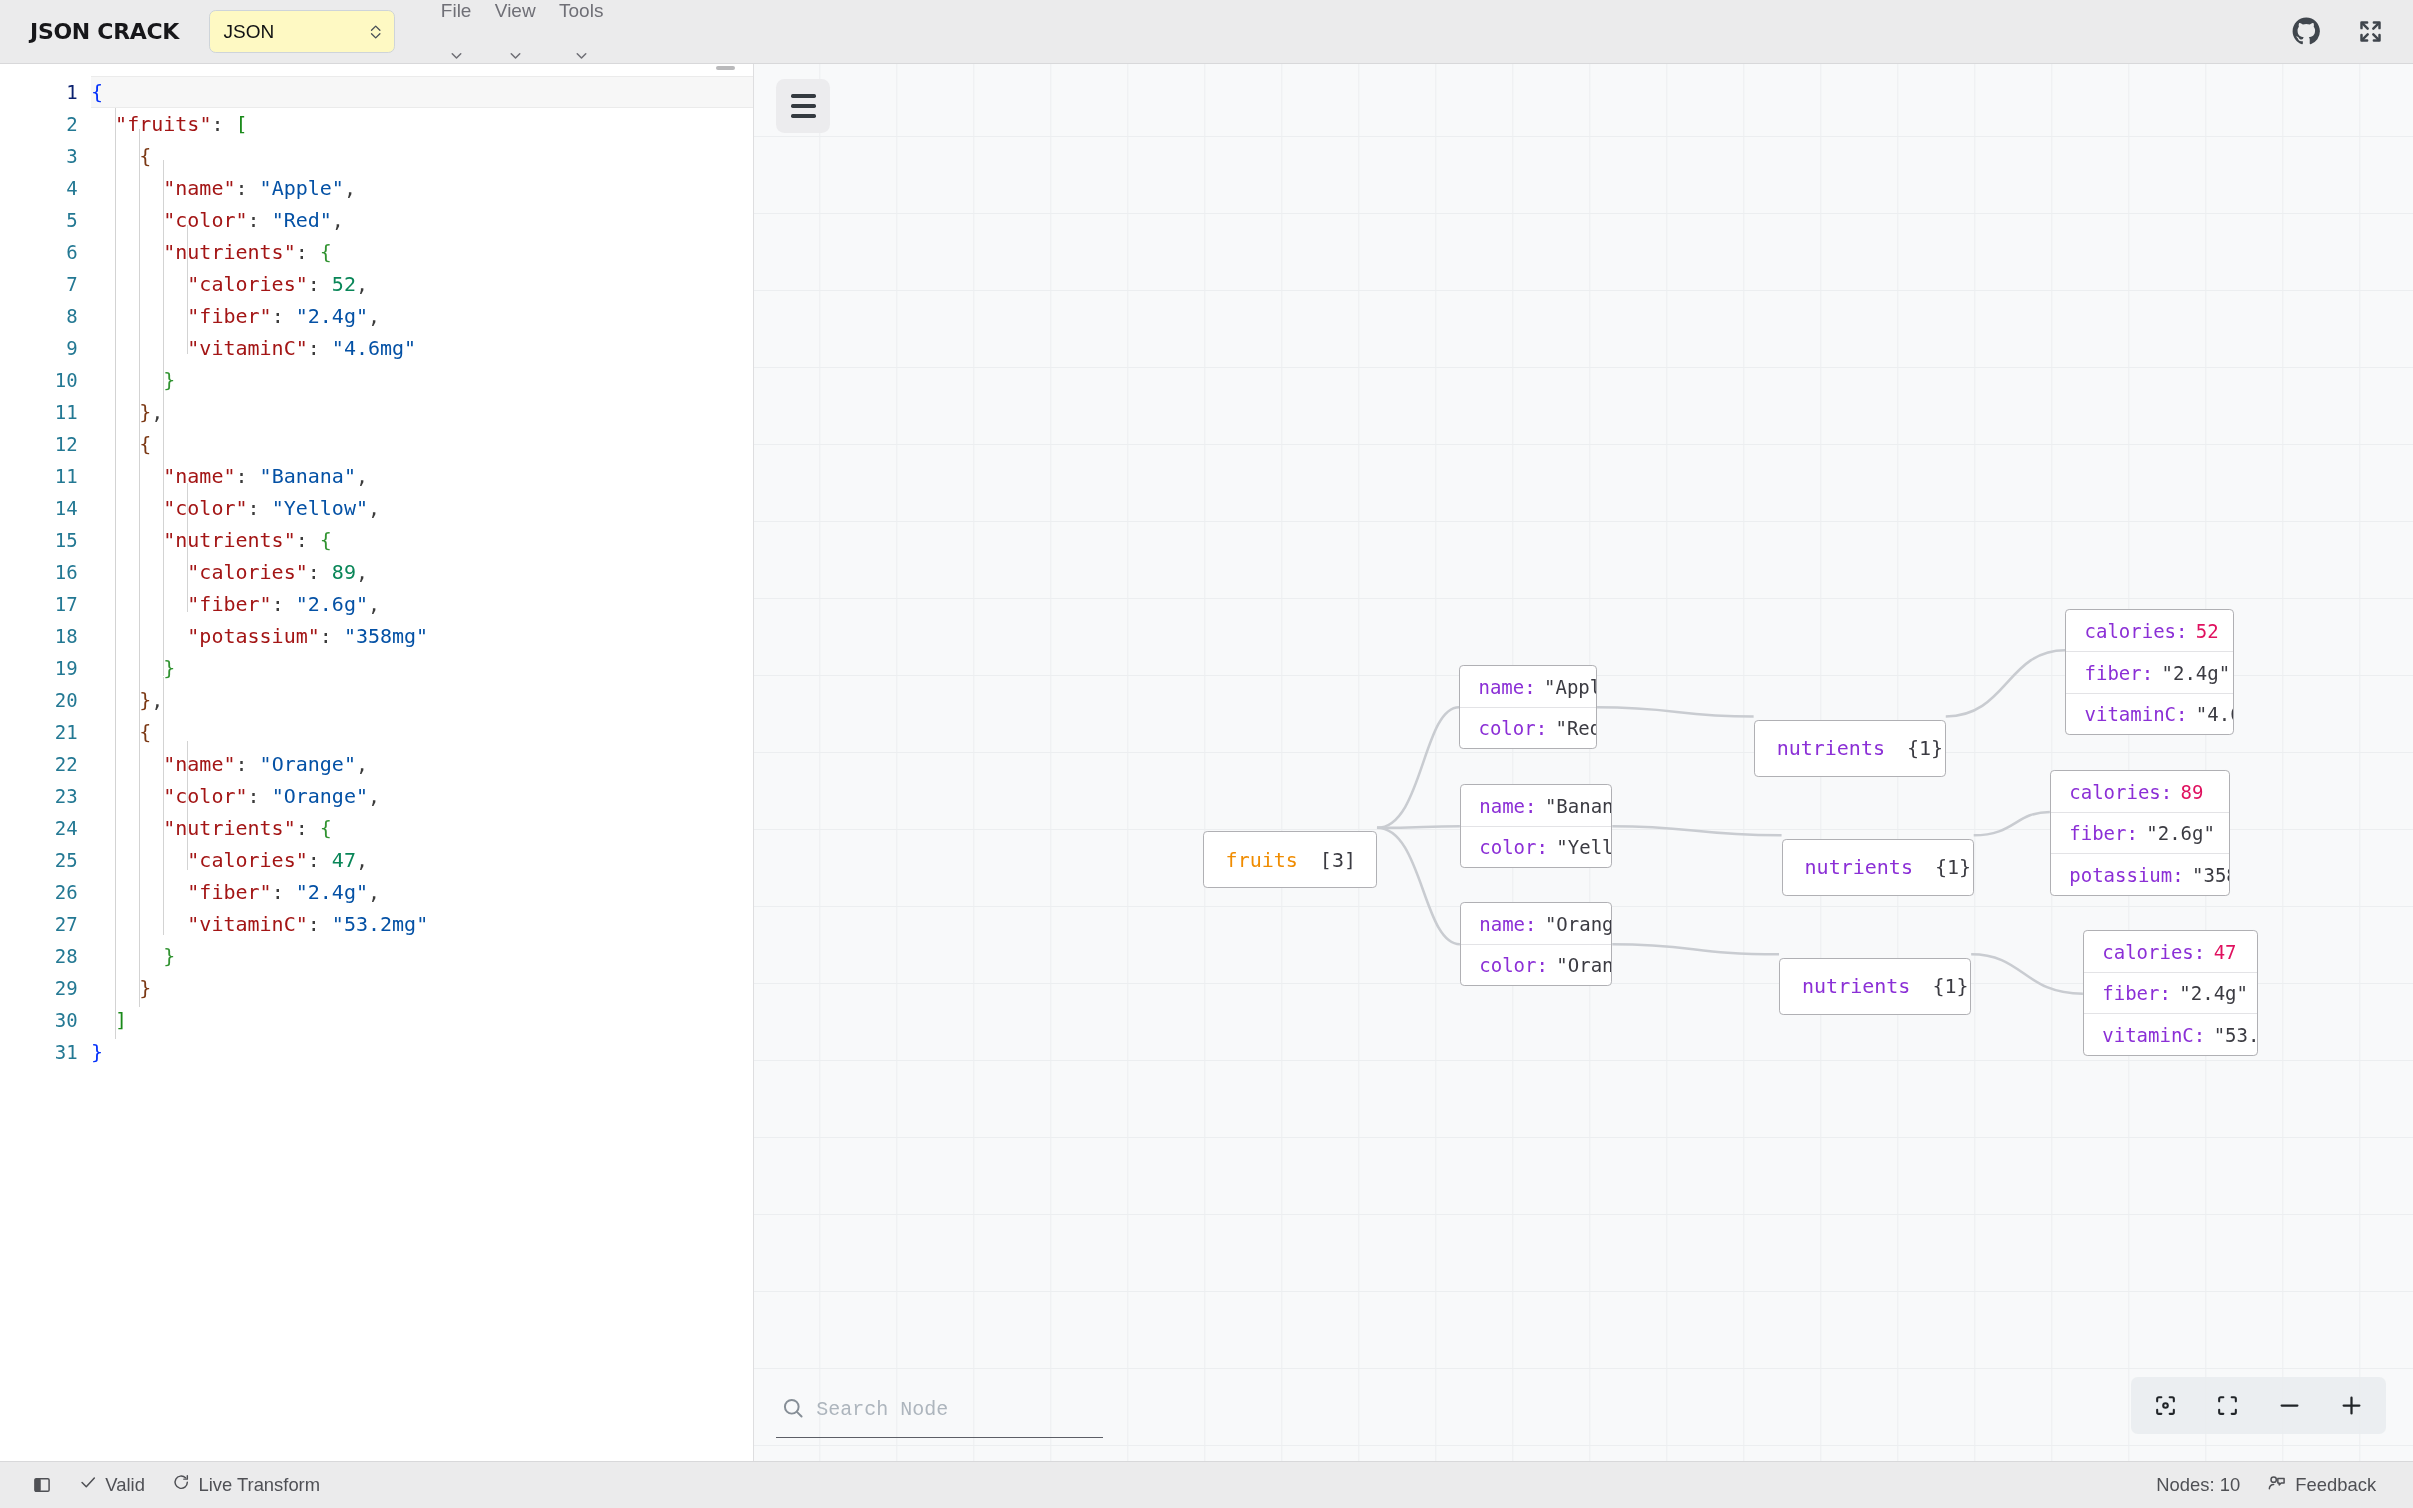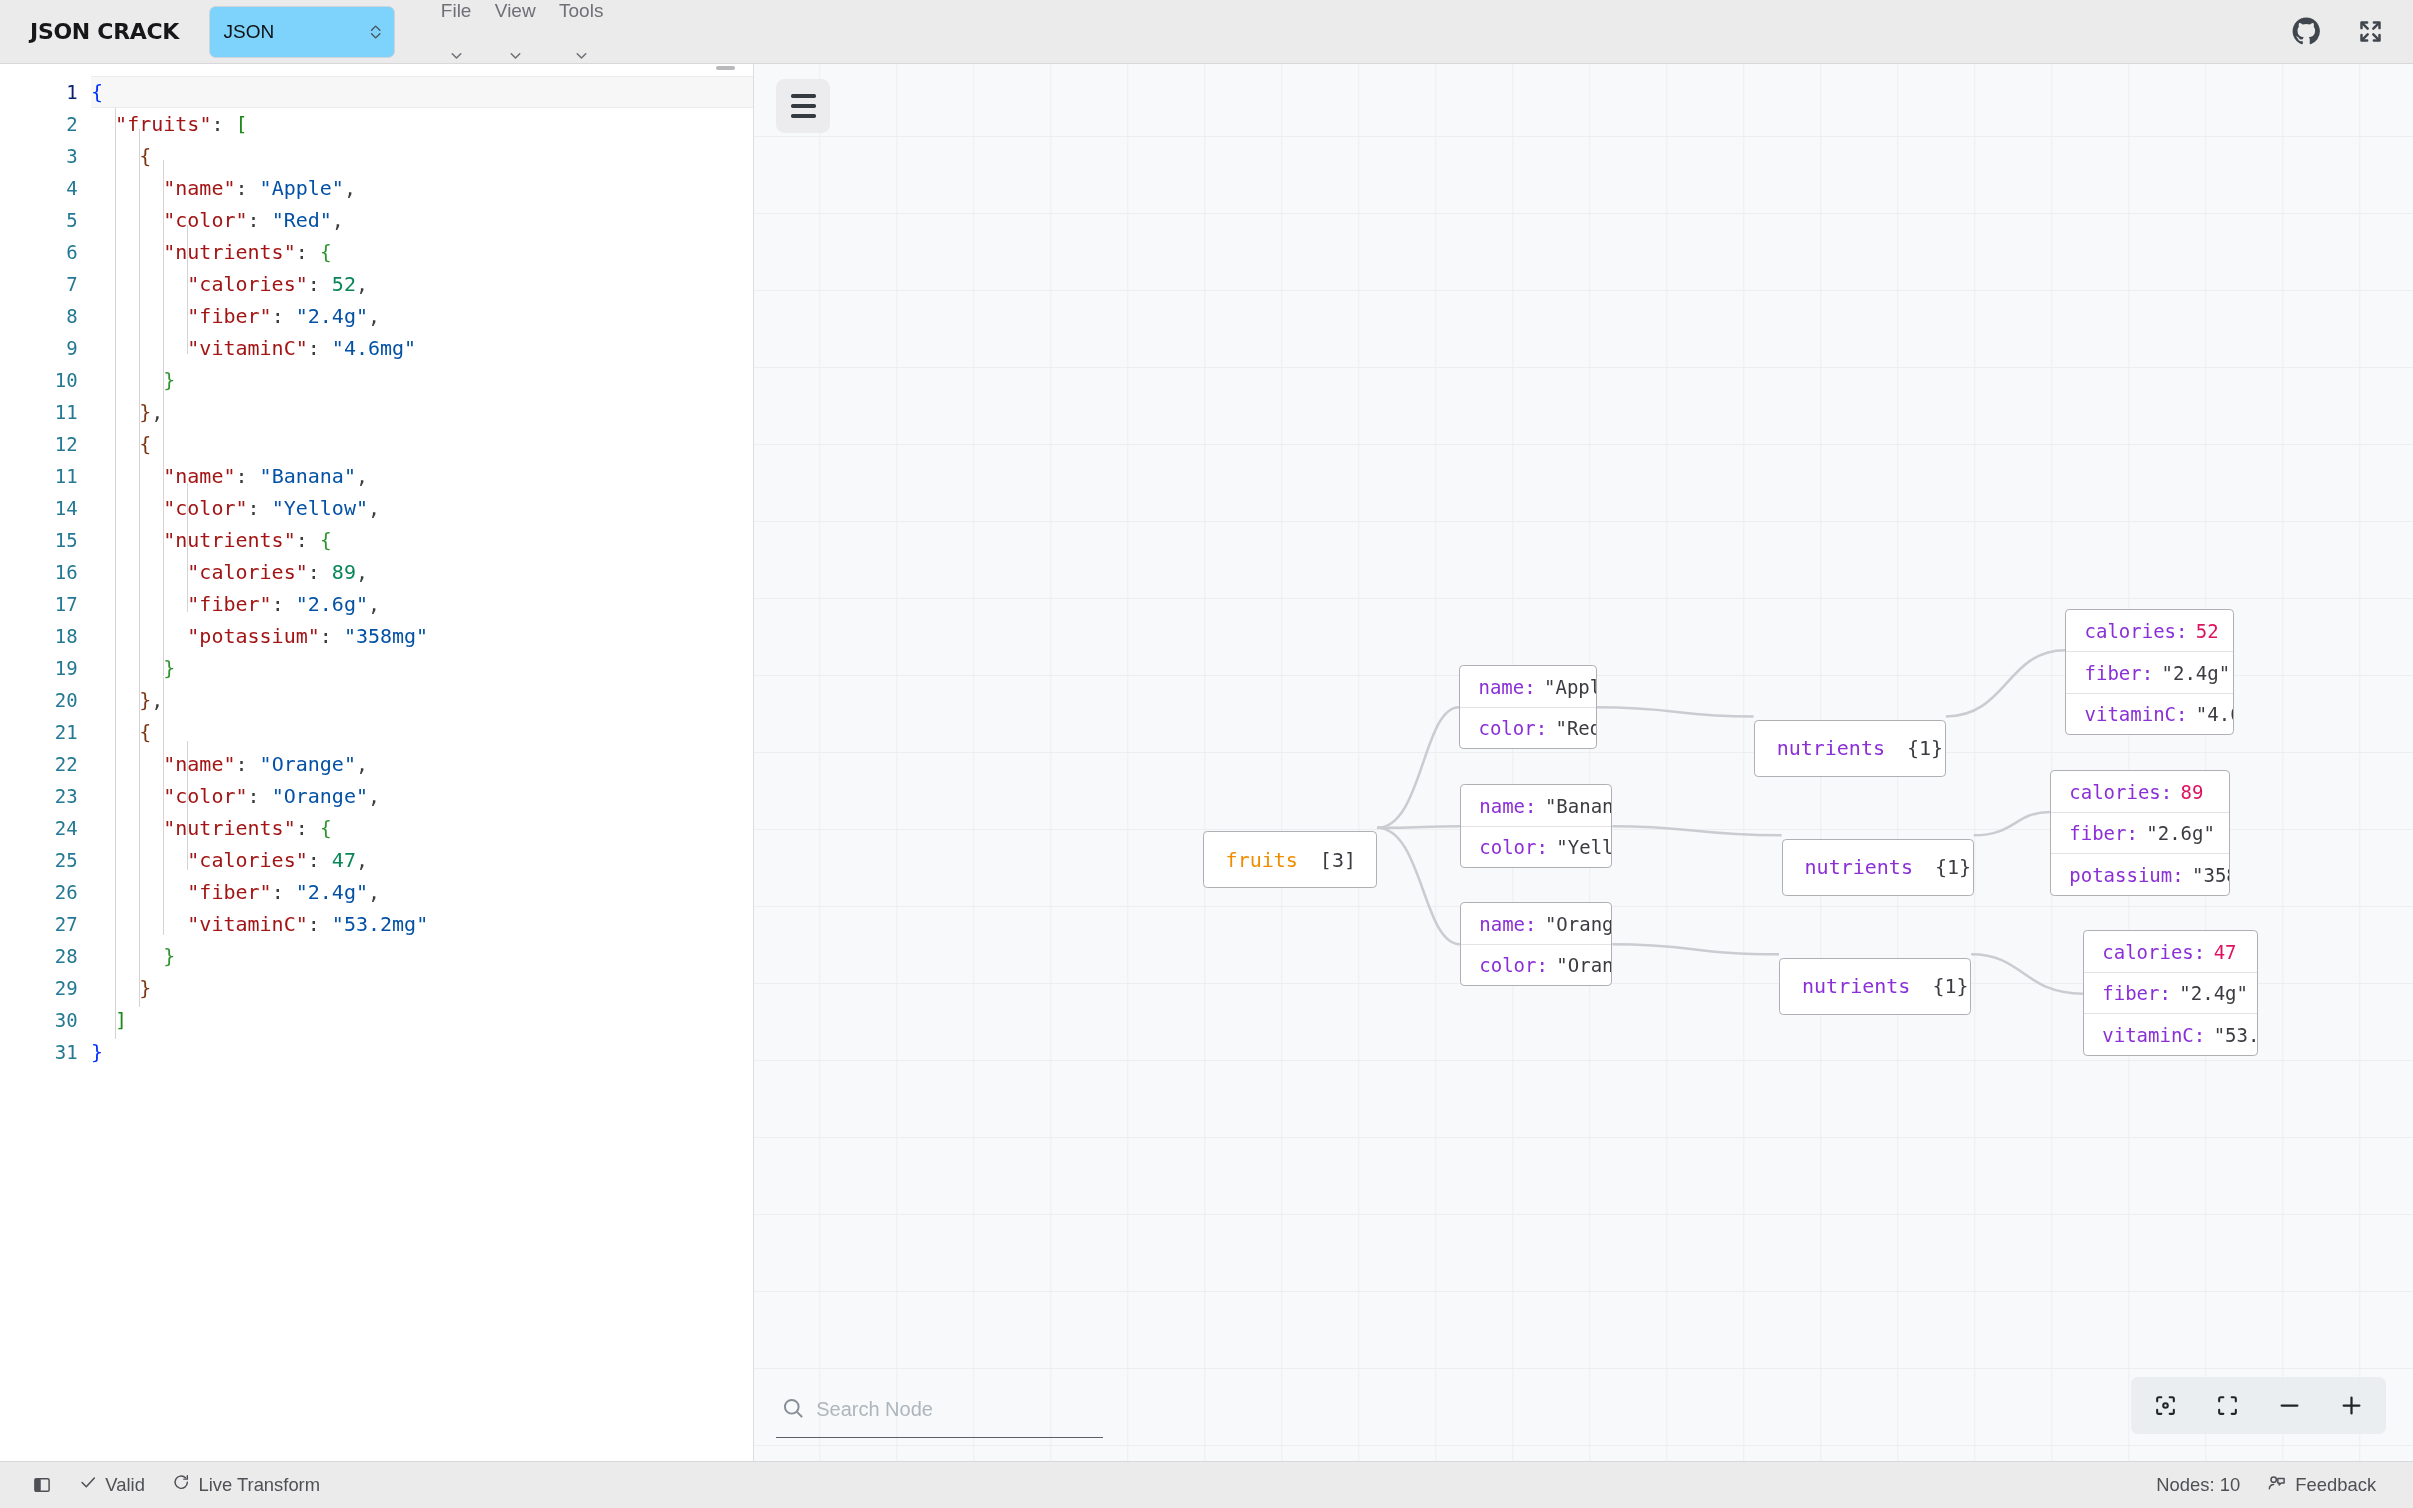--- a/index.html
+++ b/index.html
@@ -23,22 +23,22 @@
   .brand {
     font-family: "DejaVu Sans", sans-serif;
     font-weight: 800;
     font-size: 22px;
     letter-spacing: -0.3px;
     color: #17171a;
     margin-right: 30px;
     white-space: nowrap;
   }
   .format-select {
-    width: 186px; height: 52px;
-    background: #7dd3fc;
+    width: 186px; height: 43px;
+    background: #fef9c3;
     border: 0.8px solid #ced4da;
     border-radius: 6.7px;
     display: flex; align-items: center;
     padding: 0 13.4px;
     position: relative;
     margin-right: 34px;
   }
   .format-select .label { font-size: 19px; color: #101113; font-family: "Liberation Sans", sans-serif; }
   .format-select .chev { position: absolute; right: 11.7px; top: 50%; transform: translateY(-50%); display:flex; flex-direction:column; align-items:center; gap:2.5px; }
   .format-select .chev svg { display:block; }
@@ -171,21 +171,21 @@
     position: absolute; left: 22px; bottom: 23.5px;
     width: 327px; height: 50px;
     display: flex; align-items: center; gap: 11.7px;
     border-bottom: 1.7px solid #5c5f66;
     padding: 0 5px 5px 5px;
     background: transparent;
   }
   .search-node input {
     border: none; outline: none; background: transparent;
     font-size: 20px; color: #3b3b42;
-    font-family: Liberation Sans, sans-serif;
+    font-family: Liberation Mono, monospace;
     width: 100%;
   }
   .search-node input::placeholder { color: #adb5bd; }
 
   .zoom-controls {
     position: absolute; right: 27px; bottom: 27px;
     height: 57px;
     background: rgba(233,236,239,0.85);
     border-radius: 6.7px;
     display: flex; align-items: center;

